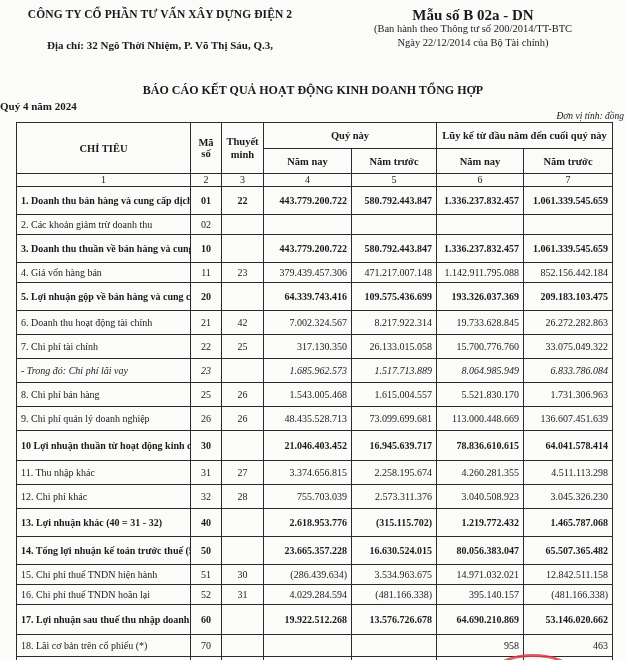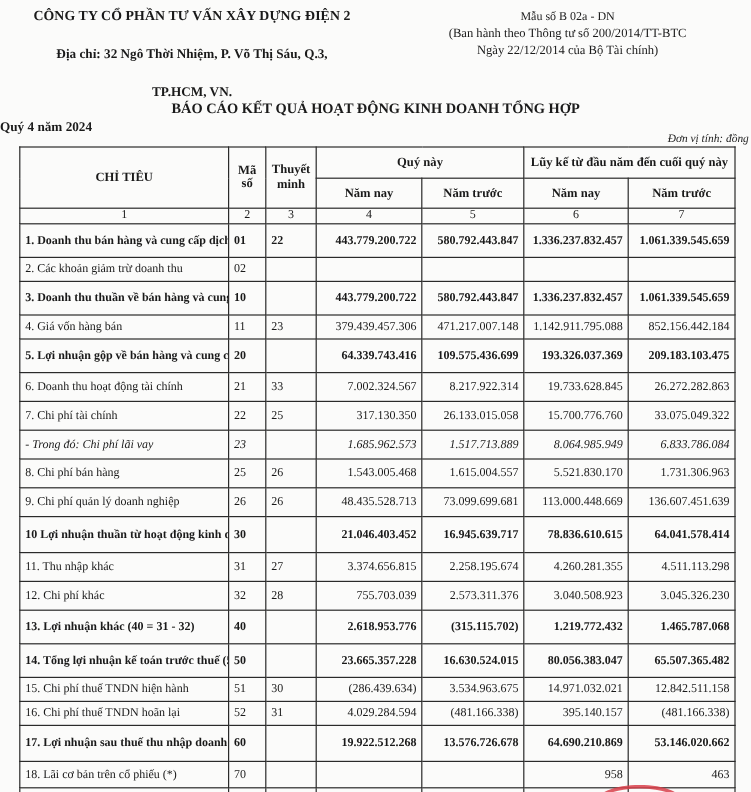--- a/index.html
+++ b/index.html
@@ -13,21 +13,21 @@
   .hdr-left {
     position: absolute; left: 0; top: 8px; width: 320px;
     text-align: center; font-weight: bold;
   }
   .hdr-left .company { font-size: 11.5px; letter-spacing: 0.1px; }
   .hdr-left .addr { font-size: 11px; line-height: 14px; margin-top: 18px; }
   .hdr-right {
     position: absolute; left: 320px; top: 8px; width: 306px;
     text-align: center; font-size: 10.5px; line-height: 14px;
   }
-  .hdr-right .form { font-weight: normal; font-size: 10px; }
+  .hdr-right .form { font-weight: bold; font-size: 15px; }
   .title {
     position: absolute; left: 0; width: 626px; top: 83px;
     text-align: center; font-weight: bold; font-size: 12px;
   }
   .period {
     position: absolute; left: 0; width: 626px; top: 100px;
     text-align: left; font-weight: bold; font-size: 11px;
   }
   .unit {
     position: absolute; right: 2px; top: 111px;
@@ -40,38 +40,37 @@
     font-size: 10px;
   }
   table.report td, table.report th {
     border: 1px solid #2a2a2a;
     padding: 0 4px;
     overflow: hidden; white-space: nowrap;
   }
   table.report th { font-weight: bold; font-size: 10.5px; text-align: center; }
   .colnum td { text-align: center; height: 12px; font-size: 10px; line-height: 12px; padding: 0; }
   td.name { text-align: left; white-space: normal; line-height: 13px; padding: 1px 3px; }
-  td.code, td.note { }
+  td.code, td.note { text-align: center; }
   td.num { text-align: right; }
   tr.bold td { font-weight: bold; }
   tr.italic td { font-style: italic; }
   .stamp {
     position: absolute; left: 495px; top: 654px;
     width: 70px; height: 30px; border-radius: 50%;
     border: 3px solid #d9404a; border-bottom: none;
     opacity: 0.85;
   }
 </style>
 </head>
 <body>
 
 <div class="hdr-left">
   <div class="company">CÔNG TY CỔ PHẦN TƯ VẤN XÂY DỰNG ĐIỆN 2</div>
   <div class="addr">Địa chỉ: 32 Ngô Thời Nhiệm, P. Võ Thị Sáu, Q.3,</div>
-  <div class="addr">TP.HCM, VN.</div>
 </div>
 
 <div class="hdr-right">
   <div class="form">Mẫu số B 02a - DN</div>
   <div>(Ban hành theo Thông tư số 200/2014/TT-BTC</div>
   <div>Ngày 22/12/2014 của Bộ Tài chính)</div>
 </div>
 
 <div class="title">BÁO CÁO KẾT QUẢ HOẠT ĐỘNG KINH DOANH TỔNG HỢP</div>
 <div class="period">Quý 4 năm 2024</div>
@@ -153,21 +152,21 @@
         <td class="code">20</td>
         <td class="note"></td>
         <td class="num">64.339.743.416</td>
         <td class="num">109.575.436.699</td>
         <td class="num">193.326.037.369</td>
         <td class="num">209.183.103.475</td>
       </tr>
       <tr style="height: 24px;">
         <td class="name">6. Doanh thu hoạt động tài chính</td>
         <td class="code">21</td>
-        <td class="note">33</td>
+        <td class="note">42</td>
         <td class="num">7.002.324.567</td>
         <td class="num">8.217.922.314</td>
         <td class="num">19.733.628.845</td>
         <td class="num">26.272.282.863</td>
       </tr>
       <tr style="height: 24px;">
         <td class="name">7. Chi phí tài chính</td>
         <td class="code">22</td>
         <td class="note">25</td>
         <td class="num">317.130.350</td>

